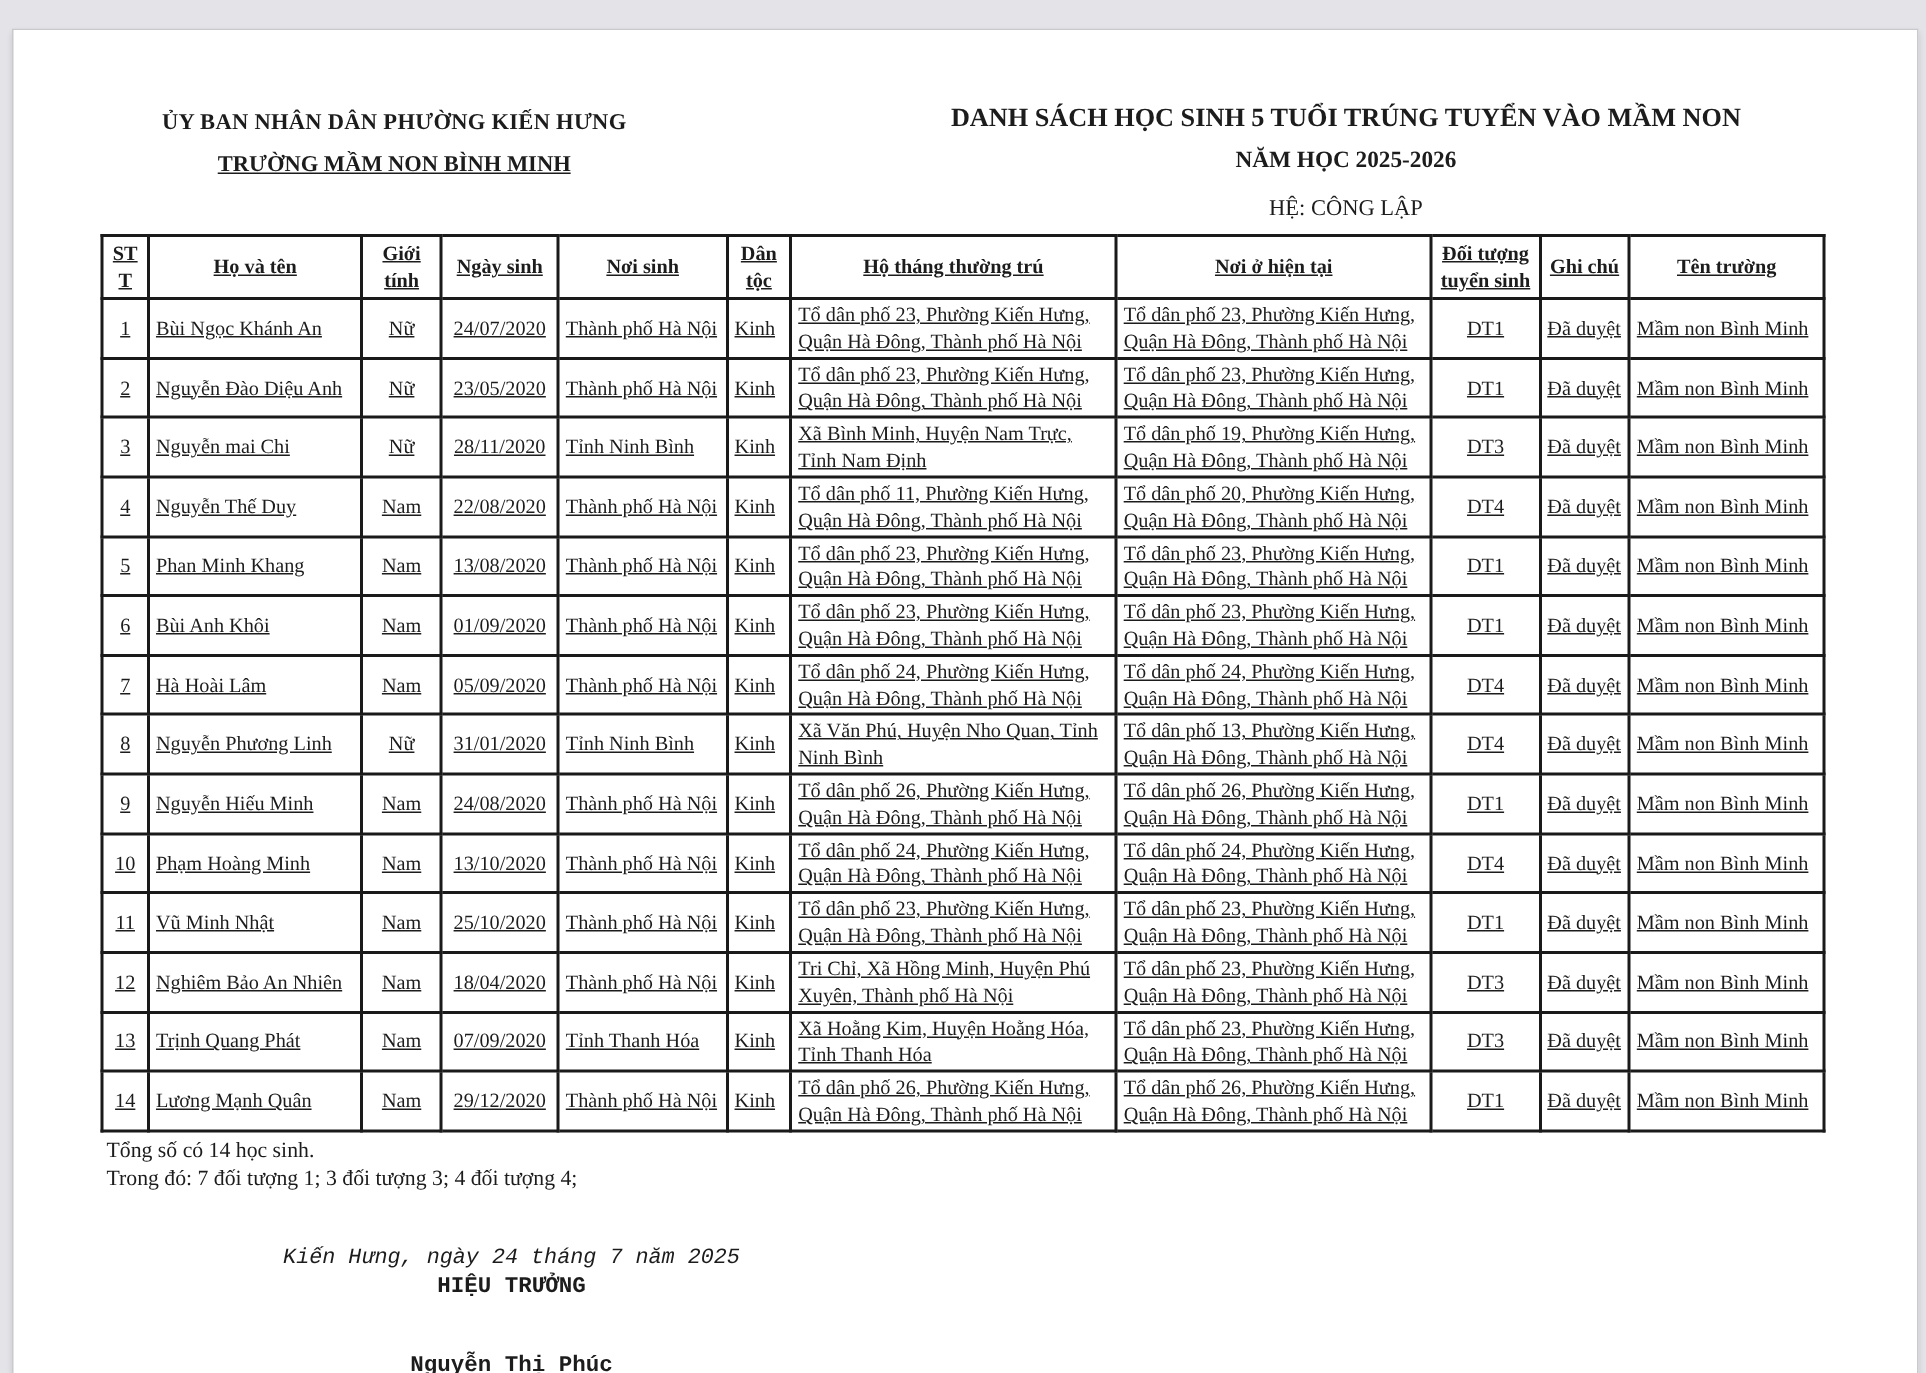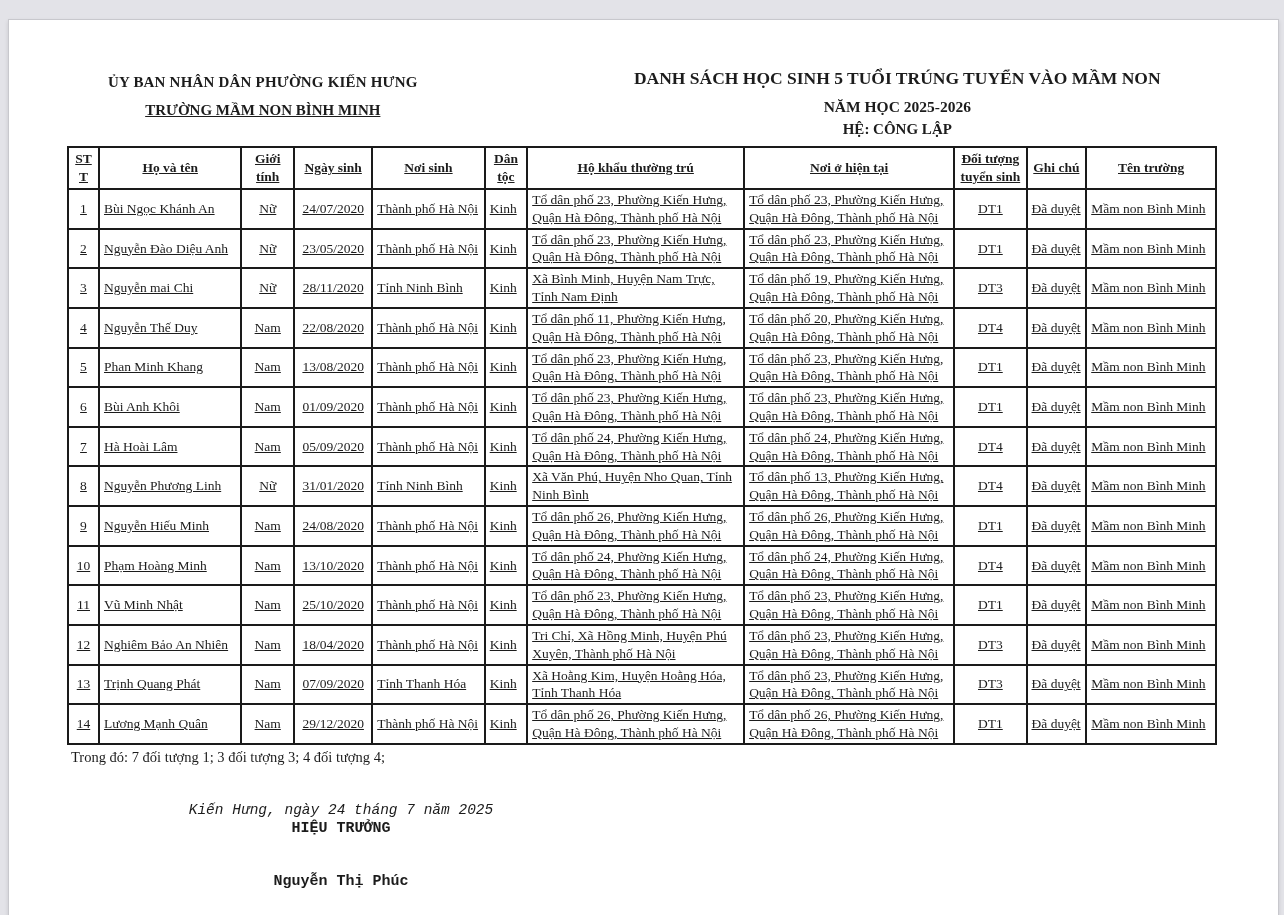--- a/index.html
+++ b/index.html
@@ -20,21 +20,21 @@
     padding: 48px 0 0 0;
   }
   
   .doc-header { display: flex; width: 100%; }
   .org-block { width: 40%; text-align: center; padding-top: 6px; }
   .title-block { width: 60%; text-align: center; }
   .org-line1 { font-weight: bold; font-size: 15px; letter-spacing: 0.2px; }
   .org-line2 { font-weight: bold; font-size: 15px; text-decoration: underline; margin-top: 11px; }
   .doc-title { font-weight: bold; font-size: 17.5px; }
   .doc-year { font-weight: bold; font-size: 15.5px; margin-top: 9px; }
-  .doc-system { font-weight: bold; font-size: 15px; margin-top: 5px; }
+  .doc-system { font-weight: normal; font-size: 15px; margin-top: 15px; }
   
   table.students {
     border-collapse: collapse;
     margin: 8px auto 0 58px;
     width: 1150px;
     table-layout: fixed;
     font-size: 13.5px;
     text-decoration: underline;
   }
   table.students th, table.students td {
@@ -99,21 +99,21 @@
         <col style="width:11.3%">
     </colgroup>
     <thead>
       <tr>
         <th class="th-stt">STT</th>
         <th>Họ và tên</th>
         <th>Giới tính</th>
         <th>Ngày sinh</th>
         <th>Nơi sinh</th>
         <th>Dân tộc</th>
-        <th>Hộ khẩu thường trú</th>
+        <th>Hộ tháng thường trú</th>
         <th>Nơi ở hiện tại</th>
         <th>Đối tượng tuyển sinh</th>
         <th>Ghi chú</th>
         <th>Tên trường</th>
       </tr>
     </thead>
     <tbody>
     <tr>
       <td class="c-center">1</td>
       <td class="c-left">Bùi Ngọc Khánh An</td>
@@ -306,20 +306,21 @@
       <td class="c-left">Tổ dân phố 26, Phường Kiến Hưng, Quận Hà Đông, Thành phố Hà Nội</td>
       <td class="c-left">Tổ dân phố 26, Phường Kiến Hưng, Quận Hà Đông, Thành phố Hà Nội</td>
       <td class="c-center">DT1</td>
       <td class="c-left">Đã duyệt</td>
       <td class="c-left">Mầm non Bình Minh</td>
     </tr>
   </tbody>
   </table>
 
   <div class="doc-footer">
+    <div class="sum-line">Tổng số có 14 học sinh.</div>
     <div class="sum-line">Trong đó: 7 đối tượng 1; 3 đối tượng 3; 4 đối tượng 4;</div>
     <div class="sign-area">
       <div class="sign-right">
         <div class="sign-place">Kiến Hưng, ngày 24 tháng 7 năm 2025</div>
         <div class="sign-role-right">HIỆU TRƯỞNG</div>
         <div class="signer">Nguyễn Thị Phúc</div>
       </div>
     </div>
   </div>
 

